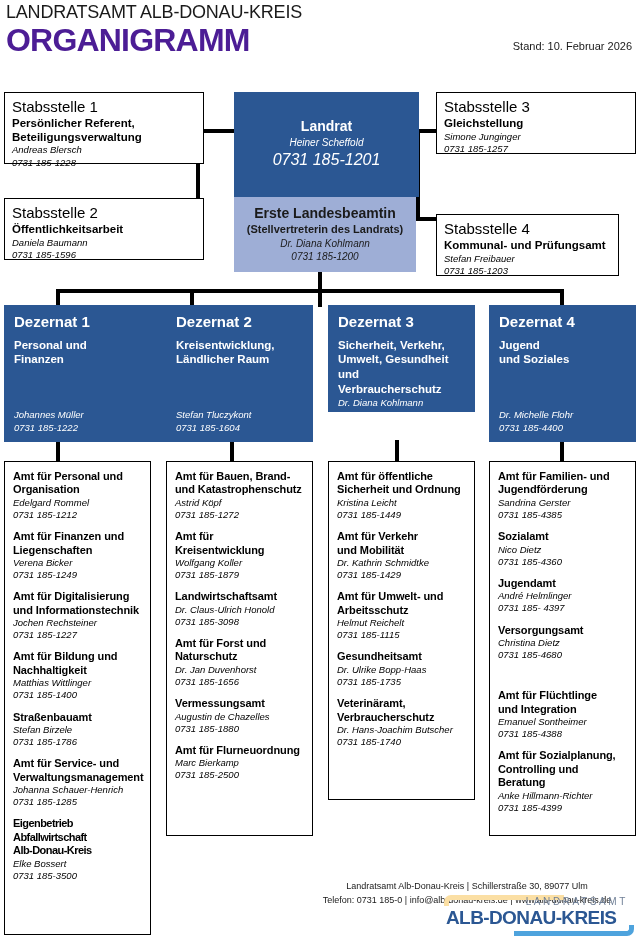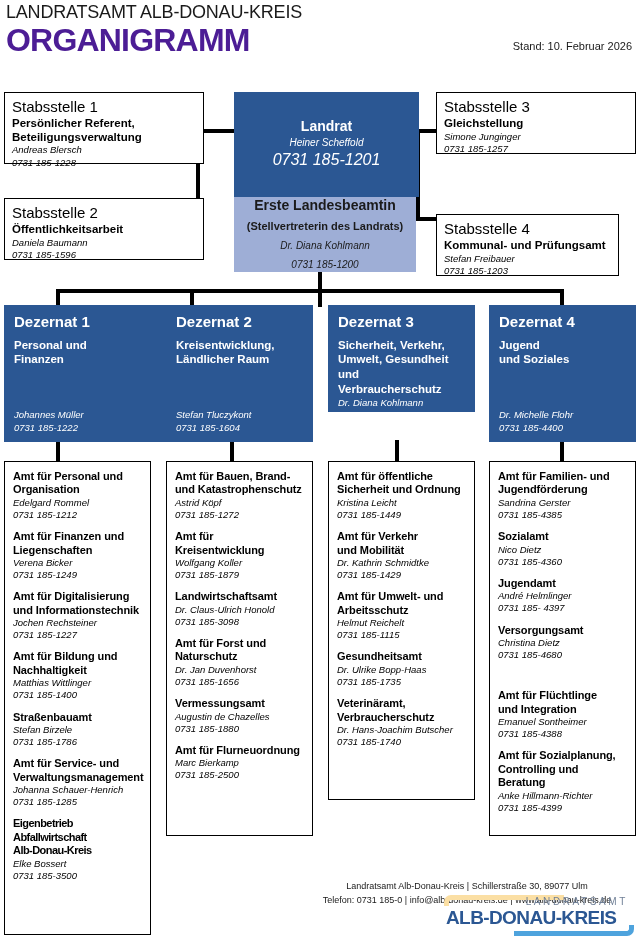--- a/index.html
+++ b/index.html
@@ -33,21 +33,21 @@
   .bluebox {
     position:absolute; background:#2b5793; color:#fff; z-index:3;
     display:flex; flex-direction:column; align-items:center; justify-content:center;
   }
   .bluebox .title  { font-size:14px; font-weight:bold; line-height:1.25; }
   .bluebox .person { font-size:10px; font-style:italic; line-height:1.35; }
   .bluebox .phone  { font-size:16px; font-style:italic; line-height:1.35; }
 
   .lightbox {
     position:absolute; background:#9eaed6; color:#1b1b1b; z-index:3;
-    display:flex; flex-direction:column; align-items:center; justify-content:space-between;
+    display:flex; flex-direction:column; align-items:center; justify-content:center;
     text-align:center;
   }
   .lightbox .title  { font-size:14px; font-weight:bold; line-height:1.25; }
   .lightbox .sub    { font-size:11px; font-weight:bold; line-height:1.25; }
   .lightbox .person { font-size:10px; font-style:italic; line-height:1.35; }
   .lightbox .phone  { font-size:10px; font-style:italic; line-height:1.35; }
 
   
   .ln { position:absolute; background:#000; z-index:1; }
 

